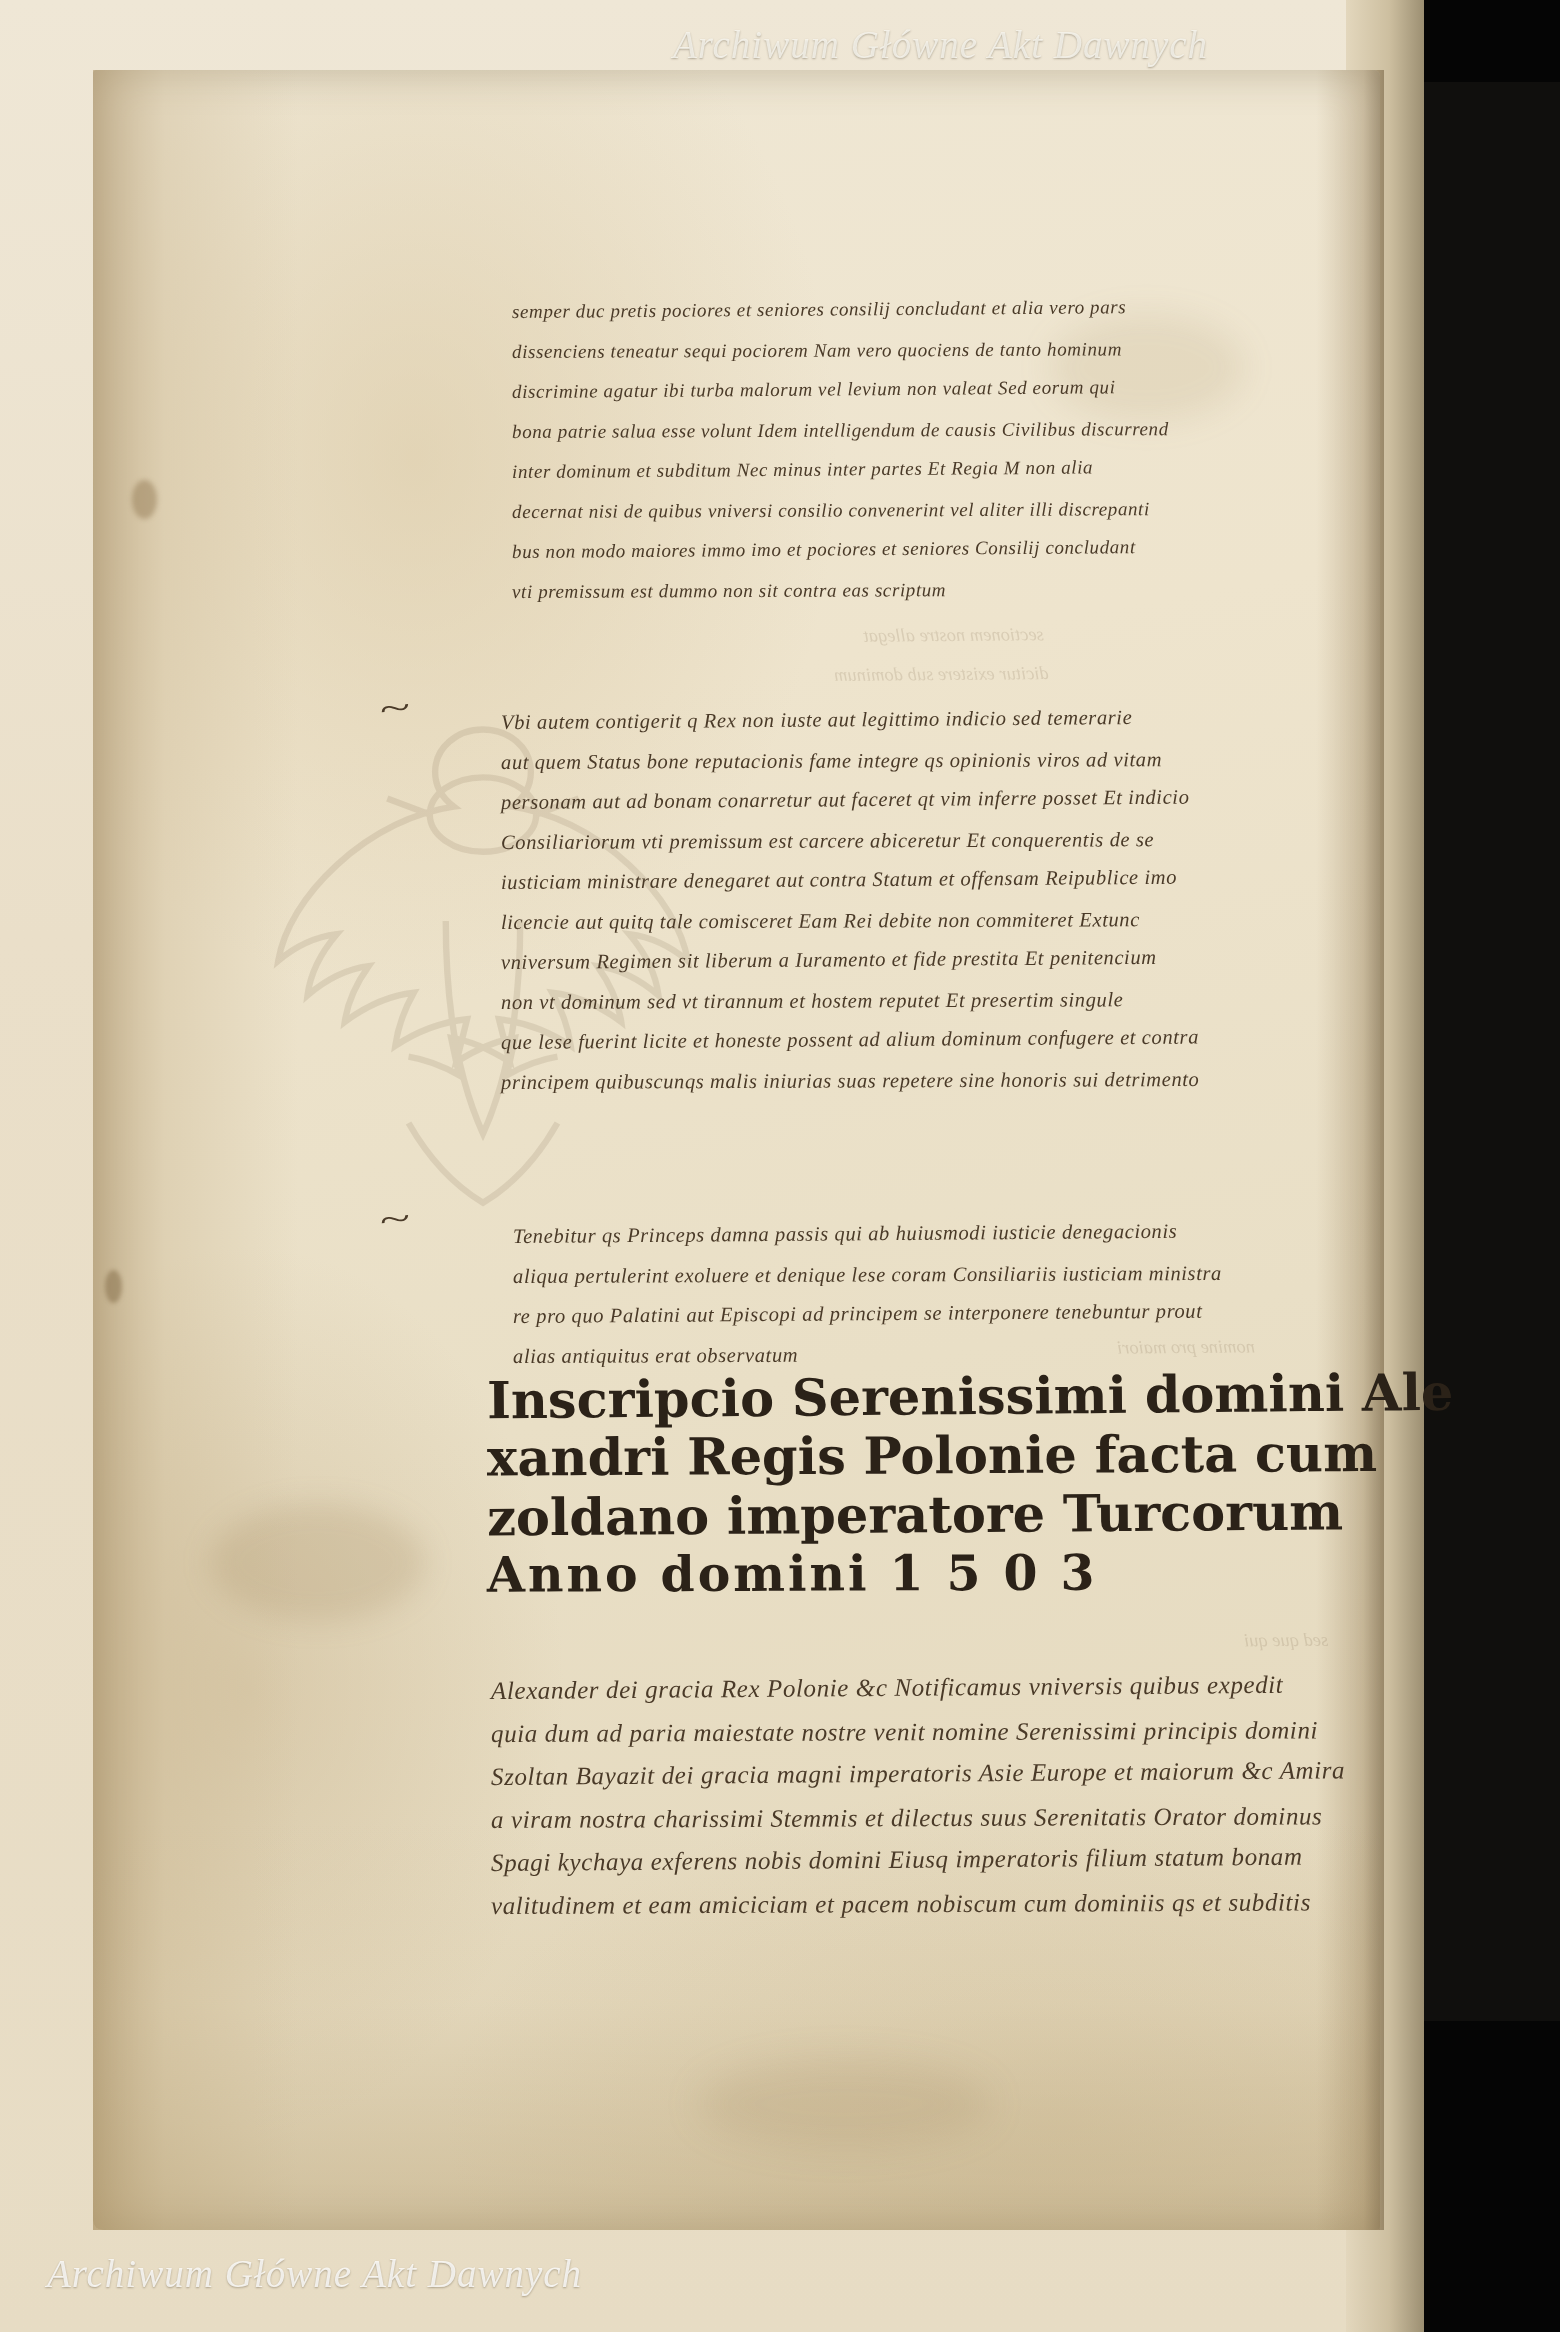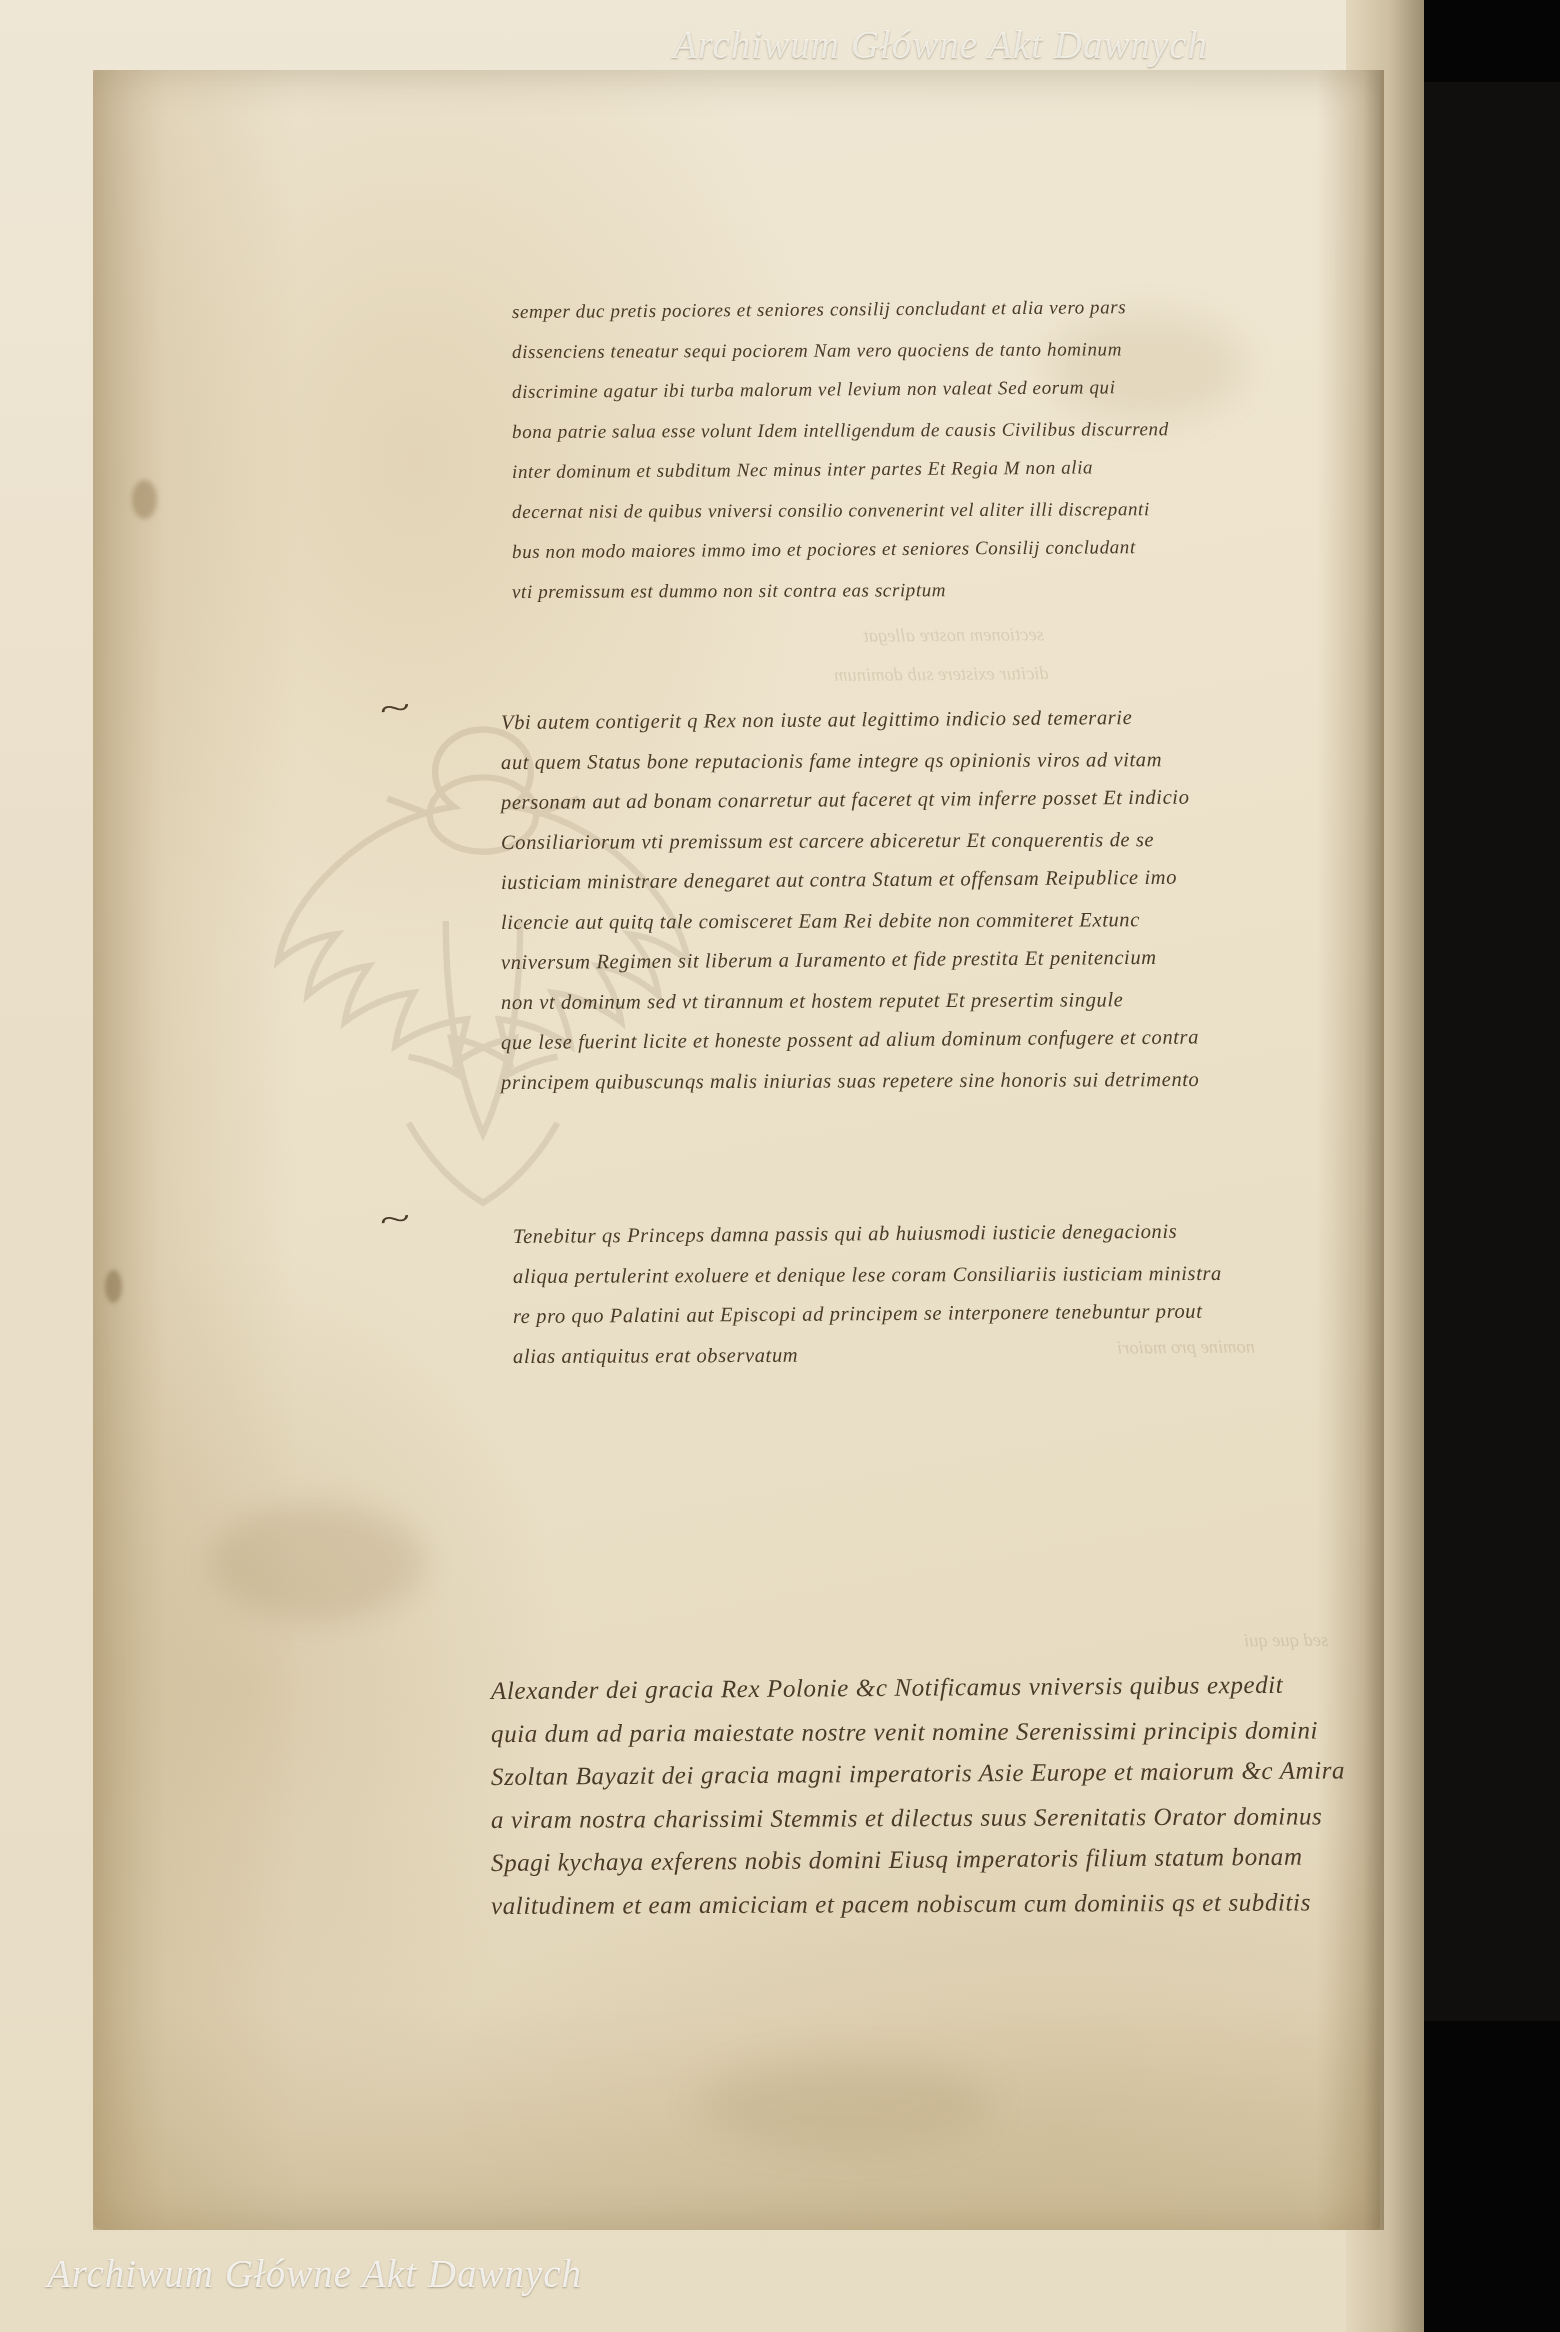--- a/index.html
+++ b/index.html
@@ -261,20 +261,26 @@
       <span class="ln">principem quibuscunqs malis iniurias suas repetere sine honoris sui detrimento</span>
     </div>
 
     <div class="hand" id="para3">
       <span class="ln">Tenebitur qs Princeps damna passis qui ab huiusmodi iusticie denegacionis</span>
       <span class="ln">aliqua pertulerint exoluere et denique lese coram Consiliariis iusticiam ministra</span>
       <span class="ln">re pro quo Palatini aut Episcopi ad principem se interponere tenebuntur prout</span>
       <span class="ln">alias antiquitus erat observatum</span>
     </div>
 
+    <div id="heading">
+      <span class="hl">Inscripcio Serenissimi domini Ale</span>
+      <span class="hl">xandri Regis Polonie facta cum</span>
+      <span class="hl">zoldano imperatore Turcorum</span>
+      <span class="hl">Anno domini 1 5 0 3</span>
+    </div>
 
     <div class="hand" id="para4">
       <span class="ln">Alexander dei gracia Rex Polonie &amp;c Notificamus vniversis quibus expedit</span>
       <span class="ln">quia dum ad paria maiestate nostre venit nomine Serenissimi principis domini</span>
       <span class="ln">Szoltan Bayazit dei gracia magni imperatoris Asie Europe et maiorum &amp;c Amira</span>
       <span class="ln">a viram nostra charissimi Stemmis et dilectus suus Serenitatis Orator dominus</span>
       <span class="ln">Spagi kychaya exferens nobis domini Eiusq imperatoris filium statum bonam</span>
       <span class="ln">valitudinem et eam amiciciam et pacem nobiscum cum dominiis qs et subditis</span>
     </div>
   </div>

